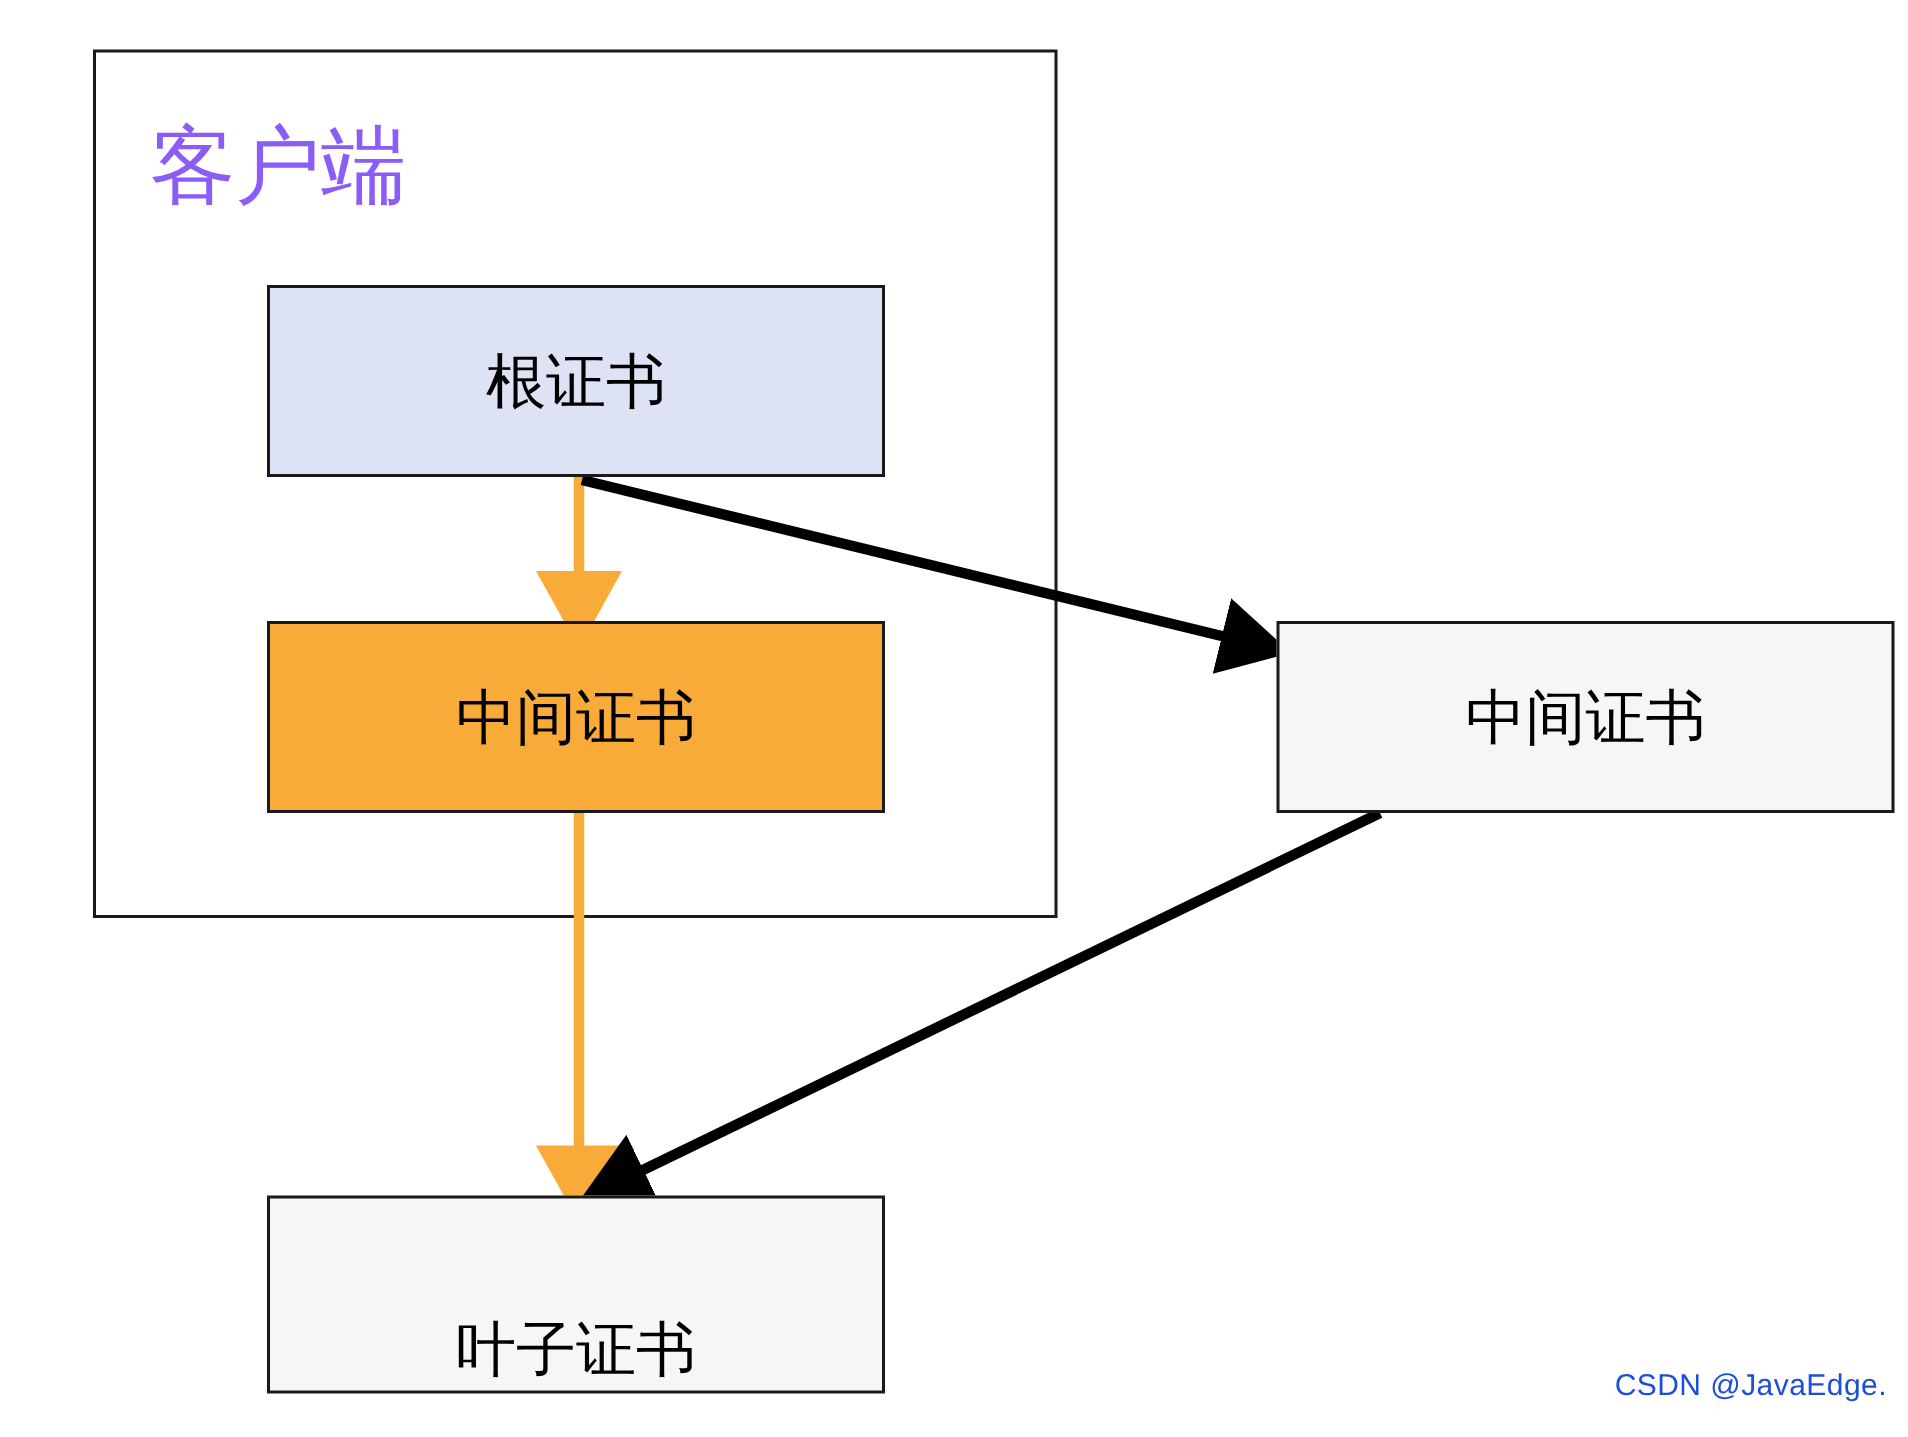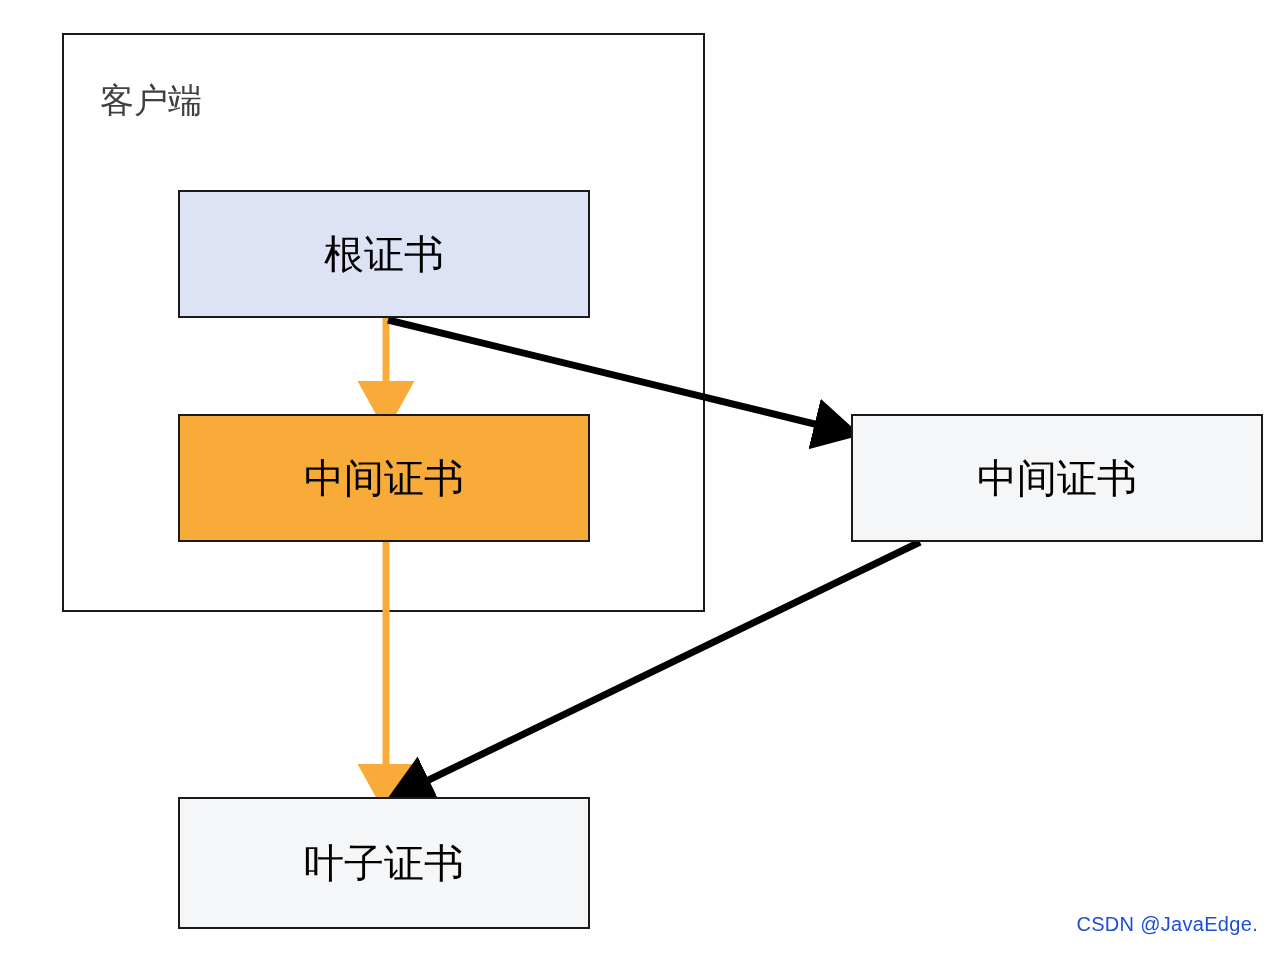--- a/index.html
+++ b/index.html
@@ -24,23 +24,23 @@
     width: 643px;
     height: 579px;
     border: 2px solid #1a1a1a;
     background: transparent;
     box-sizing: border-box;
   }
   .client-label {
     position: absolute;
     left: 100px;
     top: 83px;
-    font-size: 34px;
+    font-size: 57px;
     line-height: 1;
-    color: #404040;
+    color: #8b5cf6;
     white-space: nowrap;
     letter-spacing: 0px;
   }
   .cert-box {
     position: absolute;
     box-sizing: border-box;
     border: 2px solid #1a1a1a;
     display: flex;
     align-items: center;
     justify-content: center;
@@ -68,20 +68,21 @@
     width: 412px;
     height: 128px;
     background: #f5f6f7;
   }
   #box-leaf {
     left: 178px;
     top: 797px;
     width: 412px;
     height: 132px;
     background: #f5f6f7;
+    align-items: flex-end;
   }
   #connectors {
     position: absolute;
     left: 0;
     top: 0;
     width: 1272px;
     height: 958px;
     pointer-events: none;
   }
   .watermark {

